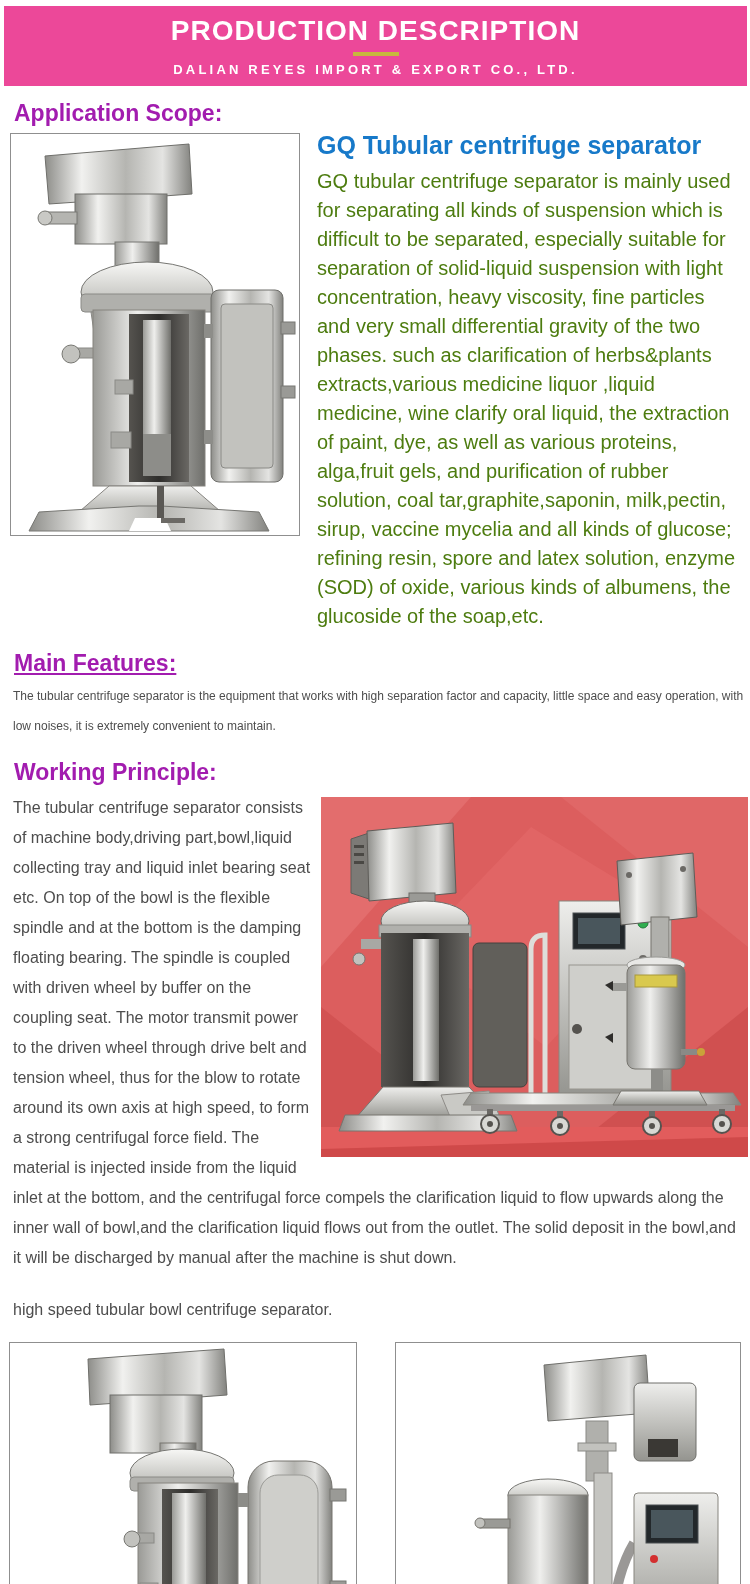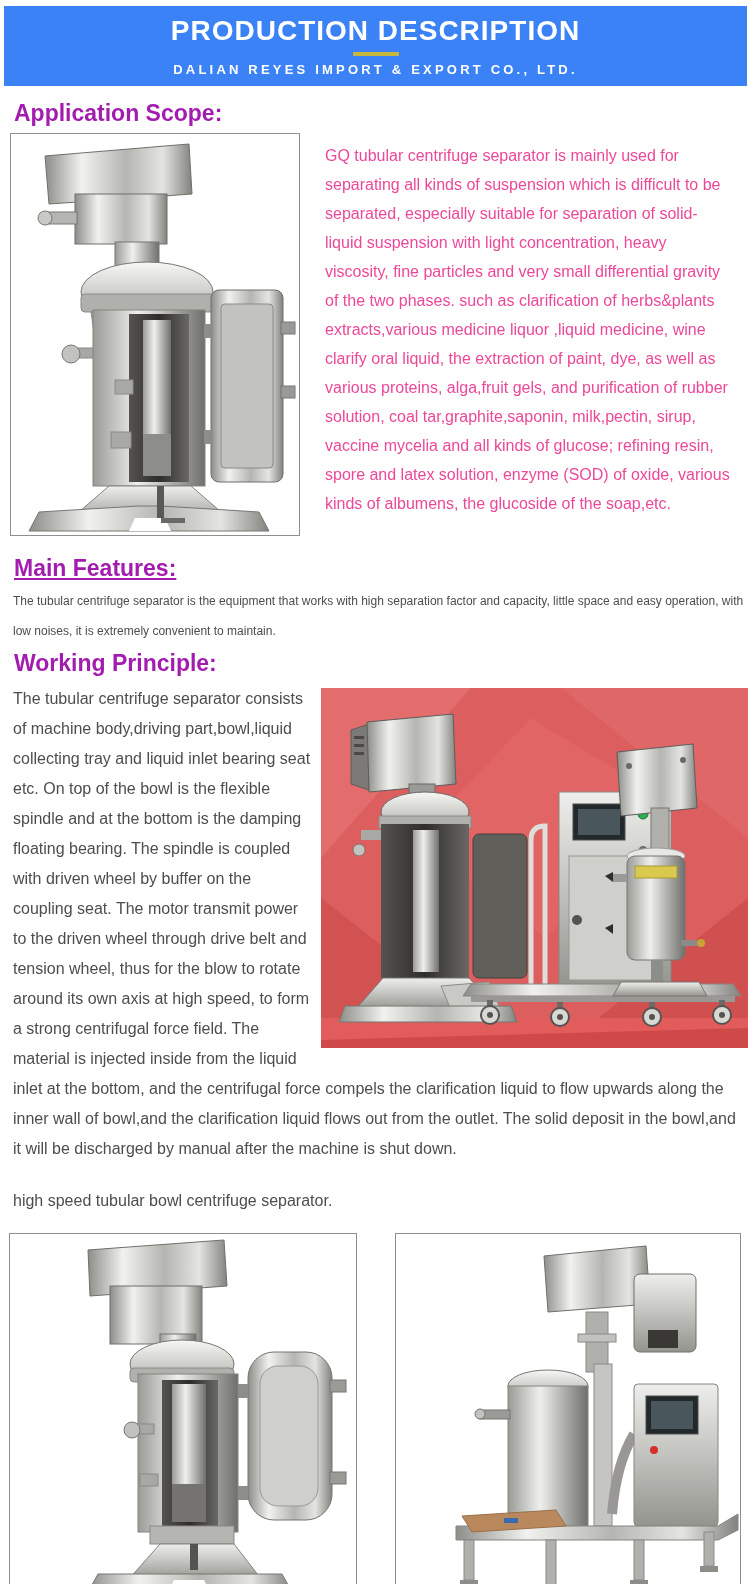--- a/index.html
+++ b/index.html
@@ -8,21 +8,21 @@
     width: 750px;
     min-height: 1584px;
     background: #ffffff;
     font-family: "Liberation Sans", sans-serif;
     color: #4d4d4d;
     overflow: hidden;
   }
   
   .banner {
     margin: 6px 3px 0 4px;
-    background: #3b82f6;
+    background: #ec4899;
     text-align: center;
     padding: 9px 0 9px;
   }
   .banner-title {
     margin: 0;
     color: #ffffff;
     font-size: 28px;
     font-weight: bold;
     letter-spacing: 1px;
     line-height: 32px;
@@ -41,43 +41,43 @@
   }
   
   .sec-heading {
     color: #a21caf;
     font-size: 23px;
     font-weight: bold;
     margin: 12px 0 5px 14px;
     line-height: 30px;
   }
   .sec-heading.mf { margin-top: 17px; margin-bottom: 3px; text-decoration: underline; }
-  .sec-heading.wp { margin-top: 2px; margin-bottom: 6px; }
+  .sec-heading.wp { margin-top: 16px; margin-bottom: 6px; }
   
   .app-scope { display: flex; margin: 0 6px 0 10px; }
   .photo-frame {
     border: 1px solid #8f8f8f;
     background: #ffffff;
     flex: none;
     overflow: hidden;
   }
   .photo-main { width: 290px; height: 403px; }
   .app-right { margin-left: 17px; flex: 1; min-width: 0; }
   .product-title {
     margin: -2px 0 7px 0;
     color: #1779c9;
     font-size: 25px;
     font-weight: bold;
     line-height: 29px;
   }
   .product-desc {
-    margin: 8px;
-    font-size: 16px;
+    margin: 0;
+    font-size: 20px;
     line-height: 29px;
-    color: #ec4899;
+    color: #4d7c0f;
     padding-right: 2px;
   }
   
   .features-text {
     margin: 2px 6px 0 13px;
     font-size: 12px;
     line-height: 30px;
   }
   
   .working { margin: 0 0 0 13px; }
@@ -180,20 +180,21 @@
       <rect x="193" y="190" width="9" height="14" fill="#8d8d89"></rect>
       <rect x="193" y="296" width="9" height="14" fill="#8d8d89"></rect>
       <polygon points="98,352 180,352 224,390 54,390" fill="url(#gSteelV)" stroke="#85837f"></polygon>
       <polygon points="28,378 128,372 150,372 248,378 258,397 18,397" fill="url(#gSteelH)" stroke="#767672"></polygon>
       <polygon points="118,397 160,397 154,384 124,384" fill="#ffffff"></polygon>
       <rect x="146" y="352" width="7" height="32" fill="#5a5854"></rect>
       <rect x="150" y="384" width="24" height="5" fill="#6b6965"></rect>
     </svg>
   </figure>
   <div class="app-right">
+    <h3 class="product-title">GQ Tubular centrifuge separator</h3>
     <p class="product-desc">GQ tubular centrifuge separator is mainly used for separating all kinds of suspension which is difficult to be separated, especially suitable for separation of solid-liquid suspension with light concentration, heavy viscosity, fine particles and very small differential gravity of the two phases. such as clarification of herbs&amp;plants extracts,various medicine liquor ,liquid medicine, wine clarify oral liquid, the extraction of paint, dye, as well as various proteins, alga,fruit gels, and purification of rubber solution, coal tar,graphite,saponin, milk,pectin, sirup, vaccine mycelia and all kinds of glucose; refining resin, spore and latex solution, enzyme (SOD) of oxide, various kinds of albumens, the glucoside of the soap,etc.</p>
   </div>
 </section>
 
 <h2 class="sec-heading mf">Main Features:</h2>
 <p class="features-text">The tubular centrifuge separator is the equipment that works with high separation factor and capacity, little space and easy operation, with low noises, it is extremely convenient to maintain.</p>
 
 <h2 class="sec-heading wp">Working Principle:</h2>
 
 <section class="working">

